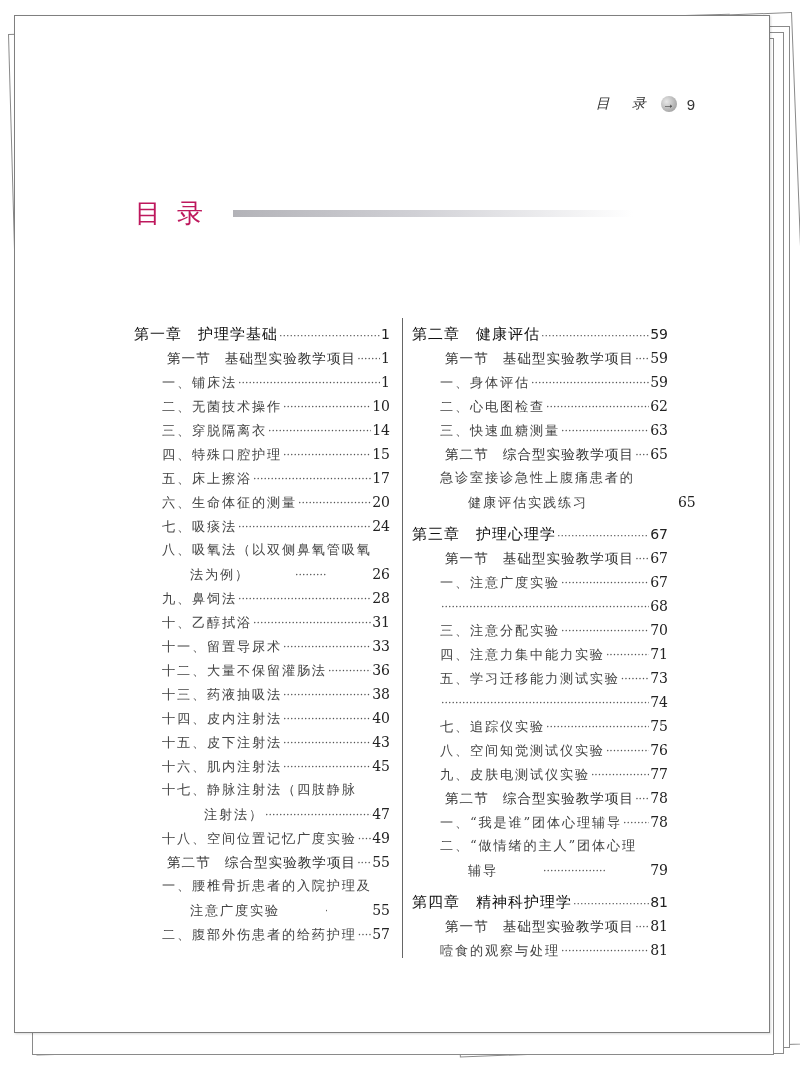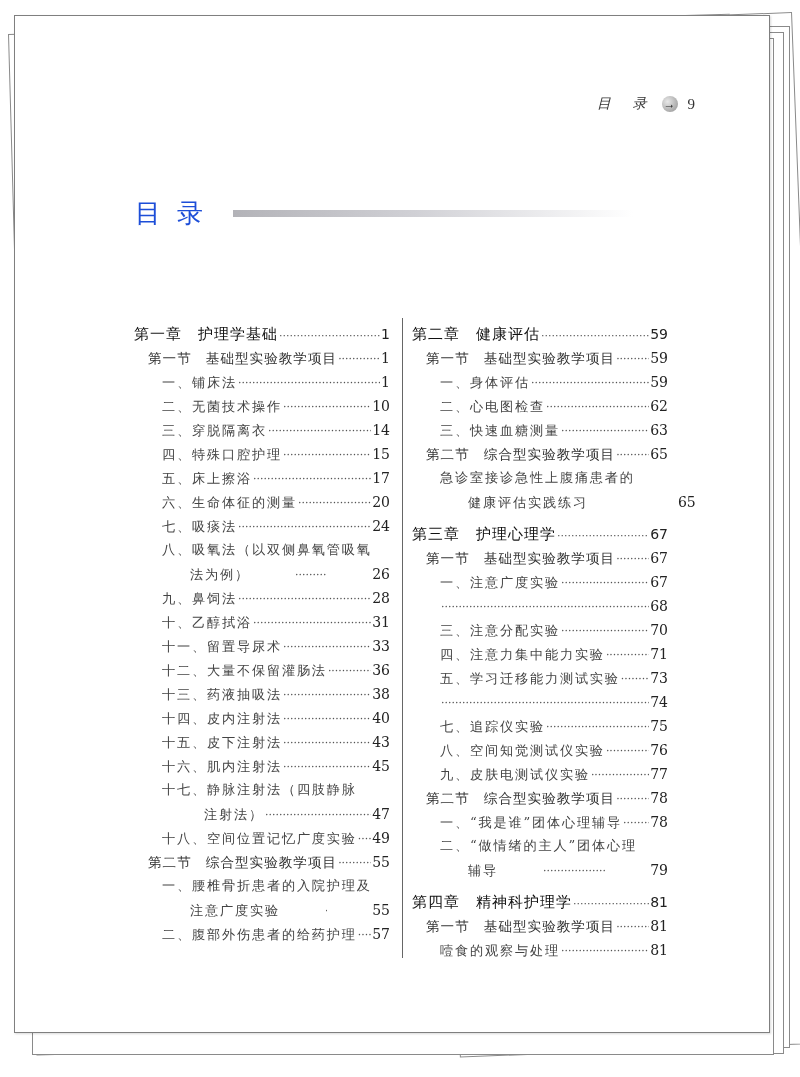--- a/index.html
+++ b/index.html
@@ -35,38 +35,38 @@
     border-bottom: 90px solid #8a7a15;
   }
   .page {
     position: absolute; left: 14px; top: 15px; width: 754px; height: 1016px;
     background: #fff; border: 1.5px solid #7f7f7f;
     box-shadow: 1px 1px 2px rgba(0,0,0,0.15);
   }
   .running-head {
     position: absolute; top: 95px; right: 105px;
     display: flex; align-items: center; gap: 6px;
-    font-family: Liberation Serif, serif;
+    font-family: Liberation Sans, sans-serif;
     font-size: 14px; color: #333;
   }
   .running-head .label { font-style: italic; letter-spacing: 9px; }
   .arrow-icon {
     width: 16px; height: 16px; border-radius: 50%;
     background: radial-gradient(circle at 35% 35%, #e8e8e8, #8f8f8f);
     display: inline-flex; align-items: center; justify-content: center;
     font-size: 12px; color: #222; line-height: 1;
   }
   .running-head .pagenum { font-size: 15px; margin-left: 4px; }
 
   .title-row {
     position: absolute; left: 135px; top: 196px; display: flex; align-items: center;
   }
   .toc-title {
     font-family: "DejaVu Sans", "Liberation Sans", sans-serif;
-    font-size: 26px; letter-spacing: 16px; color: #1d4ed8; font-weight: 500;
+    font-size: 26px; letter-spacing: 16px; color: #be185d; font-weight: 500;
   }
   .title-bar {
     margin-left: 14px; width: 400px; height: 7px;
     background: linear-gradient(90deg, #b3b3b8 0%, #d0d0d5 45%, #ffffff 100%);
   }
 
   .col { position: absolute; top: 322px; width: 256px; }
   .col-left { left: 134px; }
   .col-right { left: 412px; }
   .divider {
@@ -83,21 +83,21 @@
     letter-spacing: 0; font-size: 11px;
   }
   .row .dots::before {
     content: "································································································";
   }
   .row .num { flex: 0 0 auto; font-size: 14px; color: #222; }
   .row.chapter { font-family: "DejaVu Sans", "Liberation Sans", sans-serif; color: #111; font-size: 15px; }
   .row.chapter .txt { letter-spacing: 1px; font-weight: 500; }
   .row.chapter .txt .gap { display: inline-block; width: 16px; }
   .row.section { padding-left: 14px; color: #333; font-size: 13.6px; }
-  .row.section .txt { letter-spacing: 1px; }
+  .row.section .txt { letter-spacing: 1px; margin-left: 19px; }
   .row.section .txt .gap { display: inline-block; width: 14px; }
   .row.item { padding-left: 28px; }
   .row.item-cont { padding-left: 56px; gap: 44px; }
   .row.item-wrap { padding-left: 28px; }
   .row.item-cont2 { padding-left: 70px; }
   .spacer { height: 8px; }
 </style>
 </head>
 <body>
 

